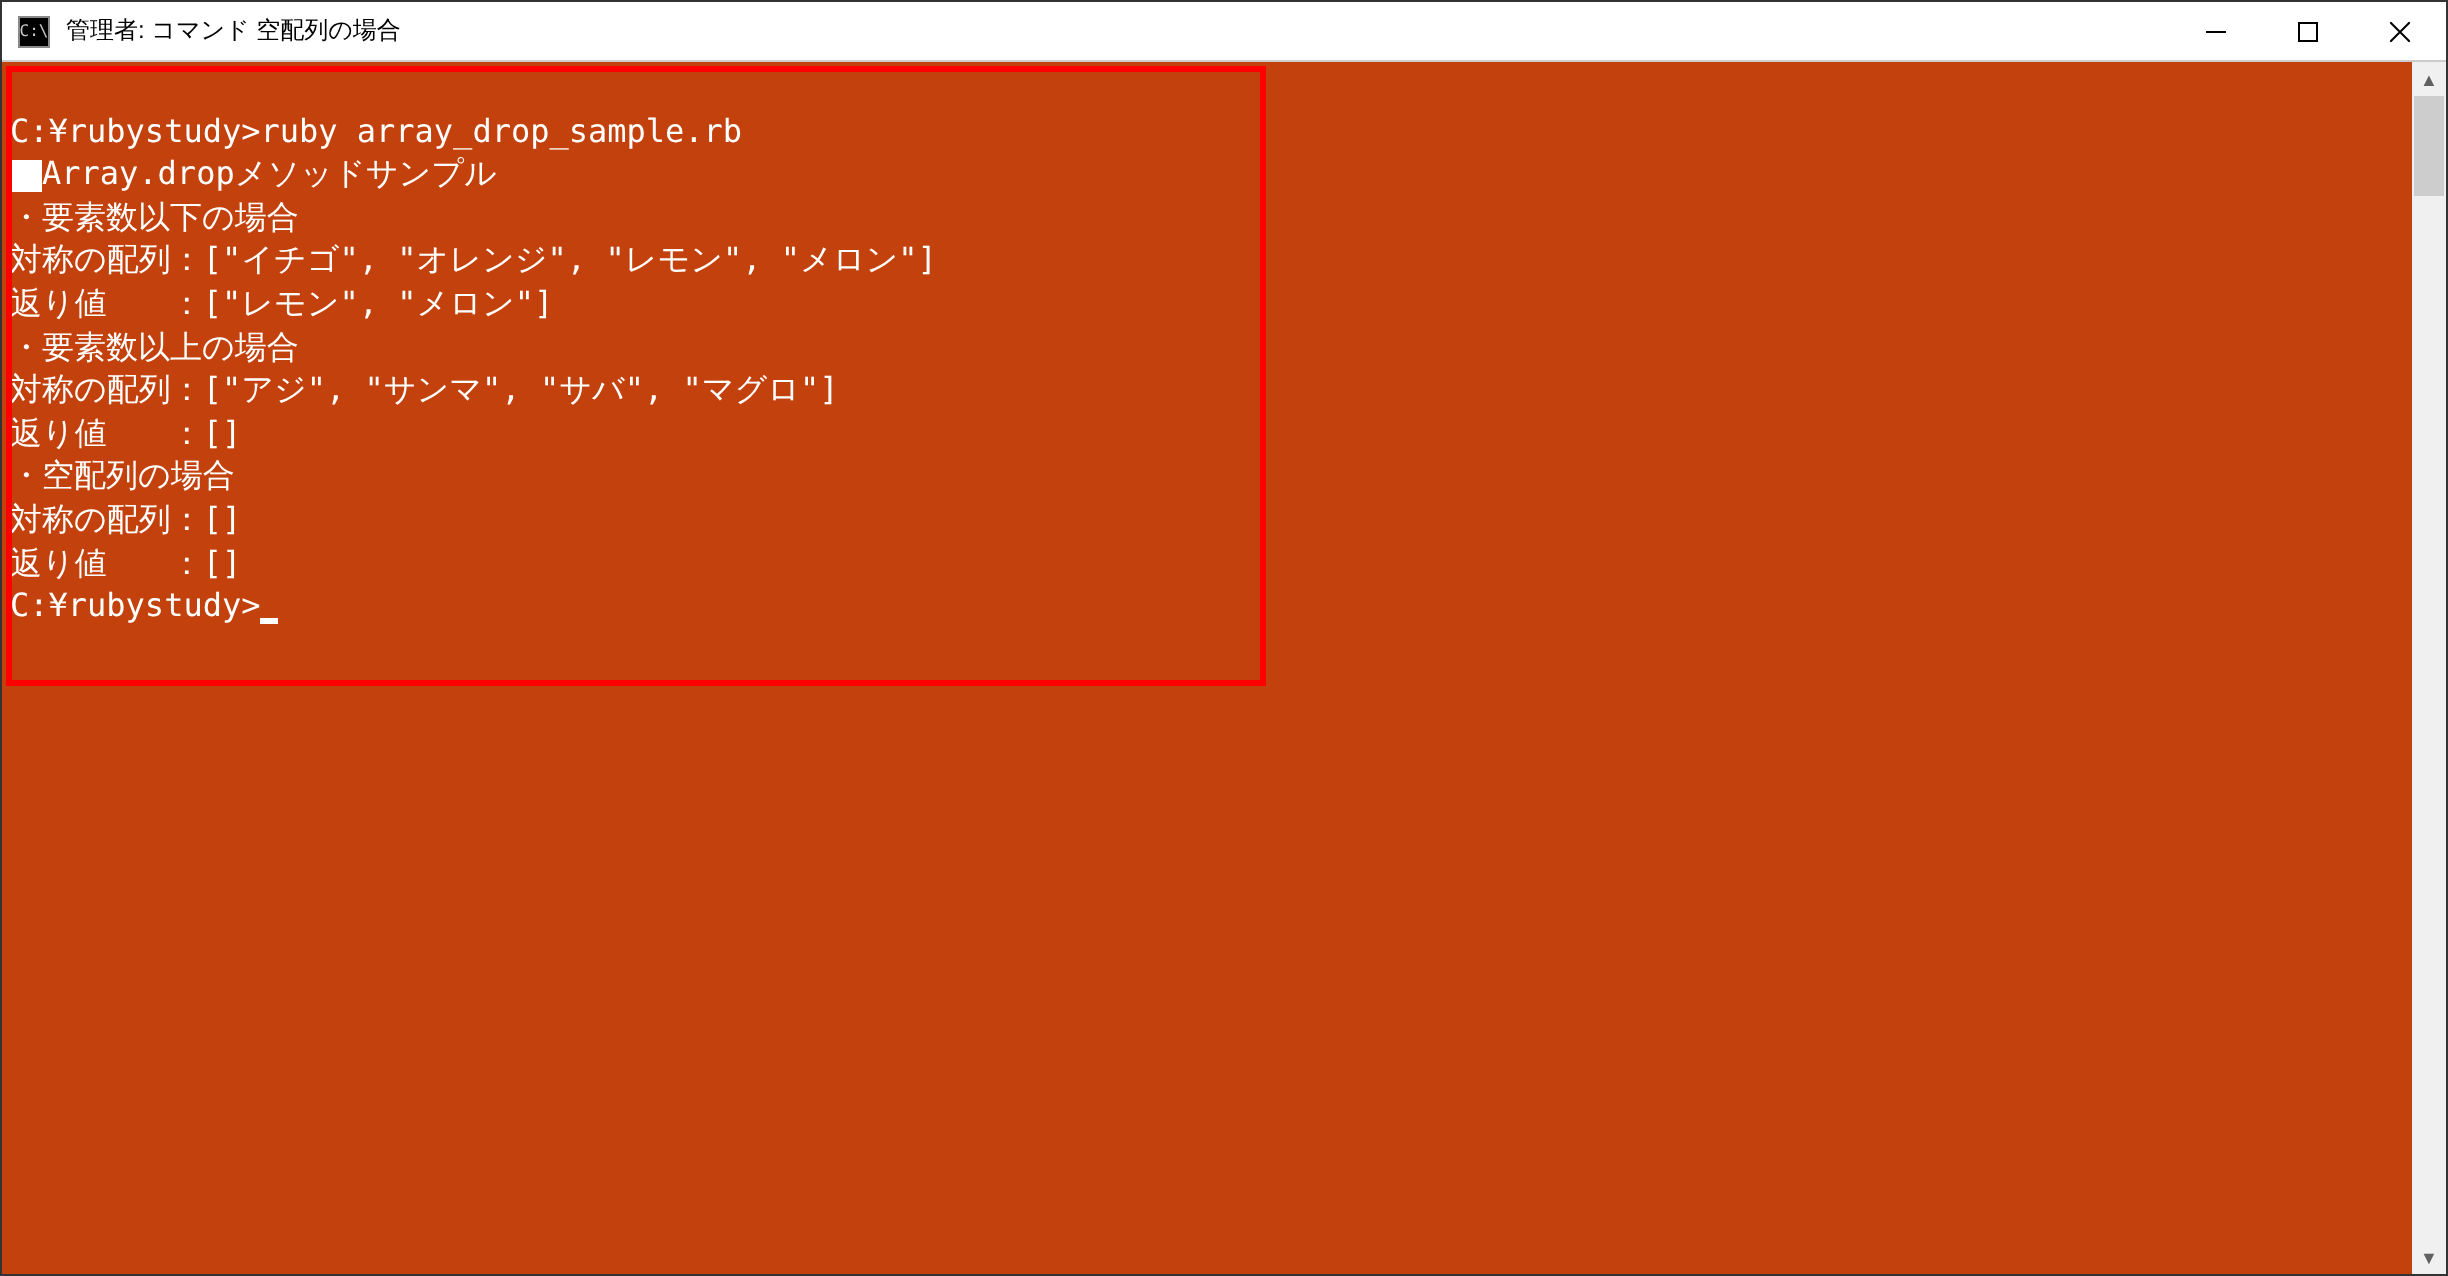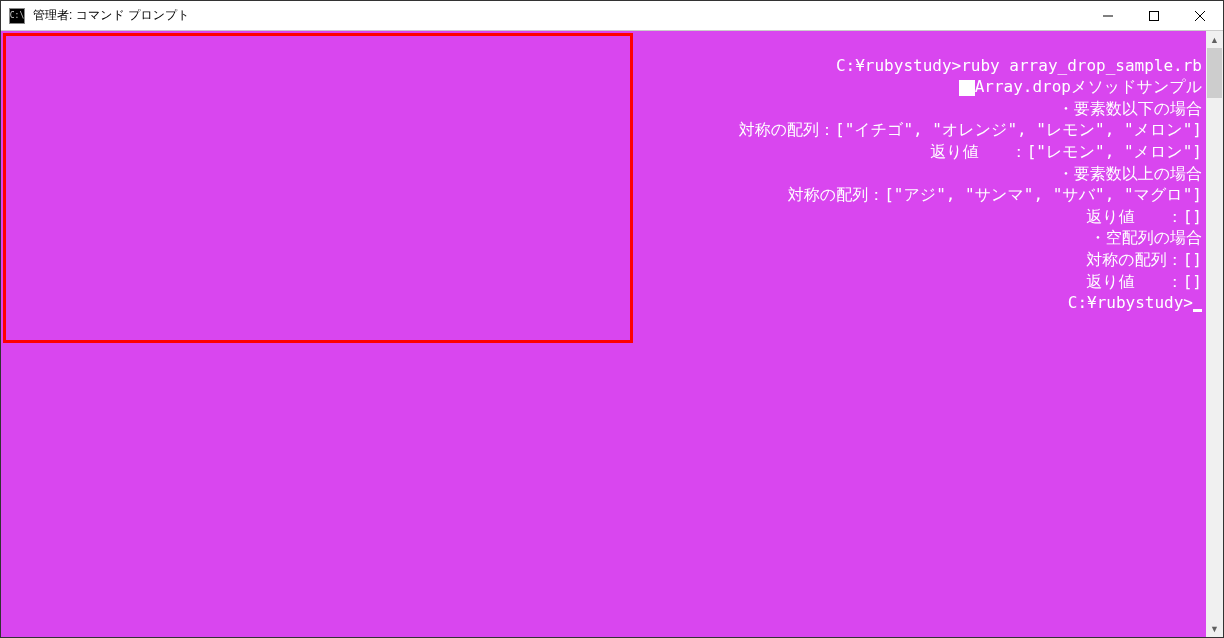--- a/index.html
+++ b/index.html
@@ -63,29 +63,28 @@
       font-size: 14px;
     }
     .terminal-container {
       flex: 1;
       background: #000;
       position: relative;
       display: flex;
     }
     .terminal {
       flex: 1;
-      background: #d946ef;
+      background: #c2410c;
       color: #ffffff;
       font-family: 'MS Gothic', 'Consolas', monospace;
       font-size: 16px;
       padding: 2px 4px;
       line-height: 1.35;
       white-space: pre;
       position: relative;
-      text-align: right;
     }
     .red-box {
       position: absolute;
       top: 2px;
       left: 2px;
       width: 630px;
       height: 310px;
       border: 3px solid #ff0000;
       pointer-events: none;
     }
@@ -142,21 +141,21 @@
       background: #fff;
       vertical-align: text-bottom;
     }
   </style>
 </head>
 <body>
 
 <div class="window">
   <div class="titlebar">
     <span class="titlebar-icon">C:\</span>
-    <span class="titlebar-title">管理者: コマンド プロンプト</span>
+    <span class="titlebar-title">管理者: コマンド 空配列の場合</span>
     <div class="titlebar-buttons">
       <button class="titlebar-btn">
         <svg width="10" height="10" viewBox="0 0 10 10">
             <line x1="0" y1="5" x2="10" y2="5" stroke="#000" stroke-width="1"></line>
           </svg>
       </button>
       <button class="titlebar-btn">
         <svg width="10" height="10" viewBox="0 0 10 10">
             <rect x="0.5" y="0.5" width="9" height="9" fill="none" stroke="#000" stroke-width="1"></rect>
           </svg>

